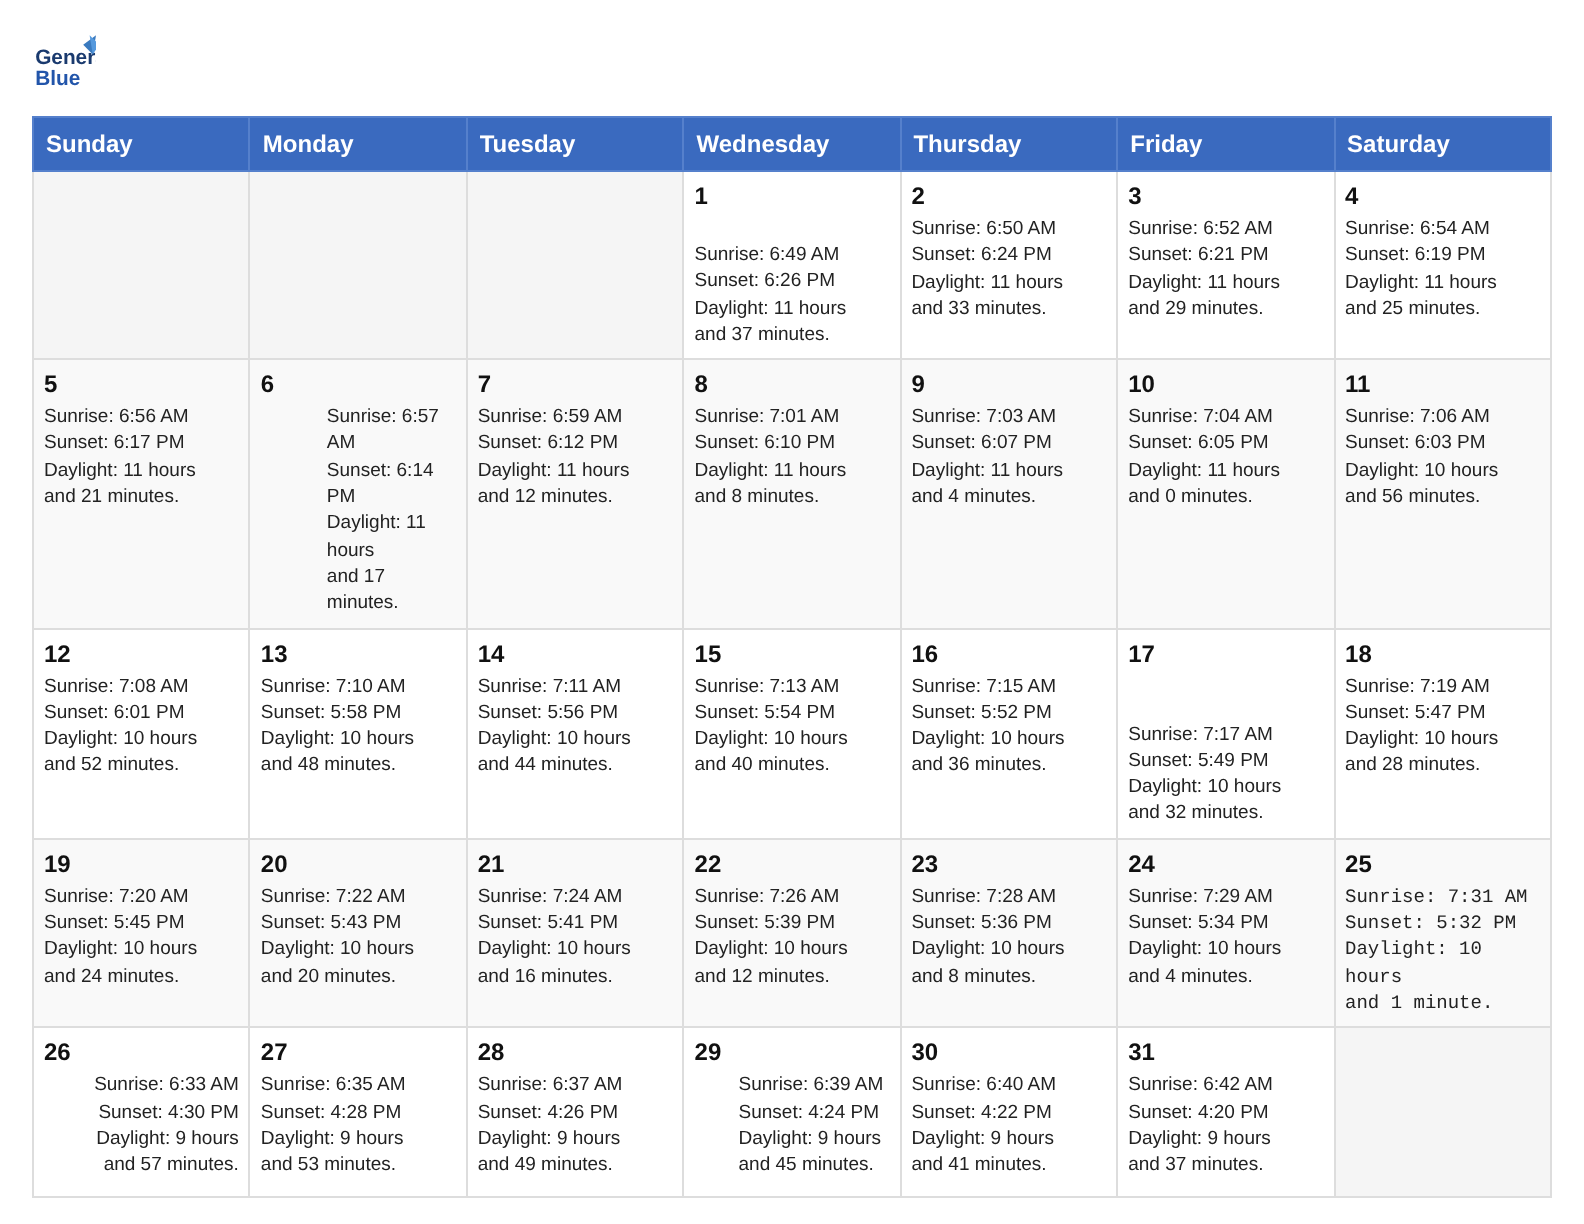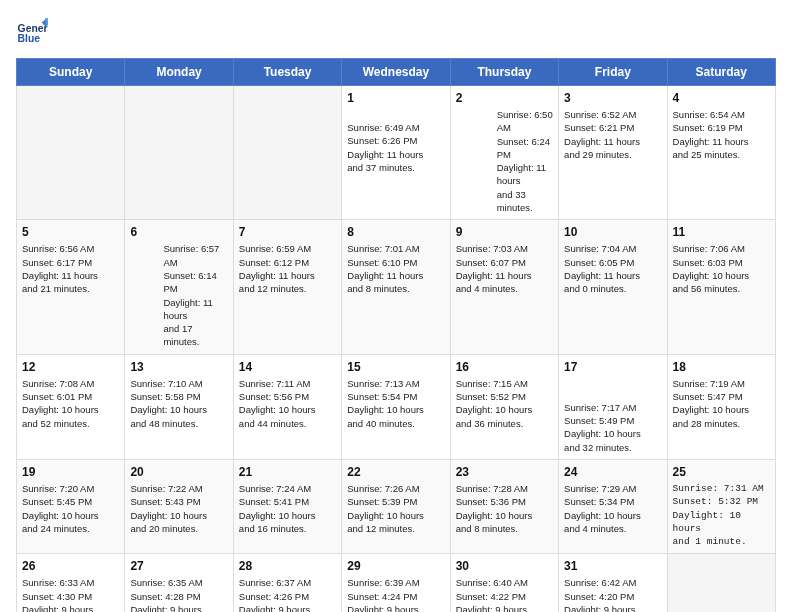--- a/index.html
+++ b/index.html
@@ -38,21 +38,21 @@
       color: #333;
     }
     .calendar {
       width: 100%;
       border-collapse: collapse;
       border: 1px solid #ccc;
     }
     .calendar th {
       background-color: #3a6abf;
       color: #fff;
-      text-align: center;
+      text-align: left;
       padding: 6px 6px;
       font-size: 12px;
       font-weight: bold;
       border: 1px solid #5580cc;
     }
     .calendar td {
       vertical-align: top;
       padding: 5px 5px;
       font-size: 10px;
       color: #222;
@@ -117,21 +117,21 @@
         <td class="empty-cell"></td>
         <td>
           <div class="day-number">1</div>
           <div class="day-info" style="white-space: pre-line; margin-top: 16px;">Sunrise: 6:49 AM
 Sunset: 6:26 PM
 Daylight: 11 hours
 and 37 minutes.</div>
         </td>
         <td>
           <div class="day-number">2</div>
-          <div class="day-info" style="white-space: pre-line; margin-left: 41px;">Sunrise: 6:50 AM
+          <div class="day-info" style="white-space: pre-line;">Sunrise: 6:50 AM
 Sunset: 6:24 PM
 Daylight: 11 hours
 and 33 minutes.</div>
         </td>
         <td>
           <div class="day-number">3</div>
           <div class="day-info" style="white-space: pre-line;">Sunrise: 6:52 AM
 Sunset: 6:21 PM
 Daylight: 11 hours
 and 29 minutes.</div>
@@ -293,42 +293,42 @@
           <div class="day-number">25</div>
           <div class="day-info" style="white-space: pre-line; font-family: Liberation Mono, monospace;">Sunrise: 7:31 AM
 Sunset: 5:32 PM
 Daylight: 10 hours
 and 1 minute.</div>
         </td>
       </tr>
       <tr>
         <td>
           <div class="day-number">26</div>
-          <div class="day-info" style="white-space: pre-line;">Sunrise: 6:33 AM
+          <div class="day-info" style="white-space: pre-line; text-align: right;">Sunrise: 6:33 AM
 Sunset: 4:30 PM
 Daylight: 9 hours
 and 57 minutes.</div>
         </td>
         <td>
           <div class="day-number">27</div>
           <div class="day-info" style="white-space: pre-line;">Sunrise: 6:35 AM
 Sunset: 4:28 PM
 Daylight: 9 hours
 and 53 minutes.</div>
         </td>
         <td>
           <div class="day-number">28</div>
           <div class="day-info" style="white-space: pre-line;">Sunrise: 6:37 AM
 Sunset: 4:26 PM
 Daylight: 9 hours
 and 49 minutes.</div>
         </td>
         <td>
           <div class="day-number">29</div>
-          <div class="day-info" style="white-space: pre-line;">Sunrise: 6:39 AM
+          <div class="day-info" style="white-space: pre-line; margin-left: 22px;">Sunrise: 6:39 AM
 Sunset: 4:24 PM
 Daylight: 9 hours
 and 45 minutes.</div>
         </td>
         <td>
           <div class="day-number">30</div>
           <div class="day-info" style="white-space: pre-line;">Sunrise: 6:40 AM
 Sunset: 4:22 PM
 Daylight: 9 hours
 and 41 minutes.</div>

